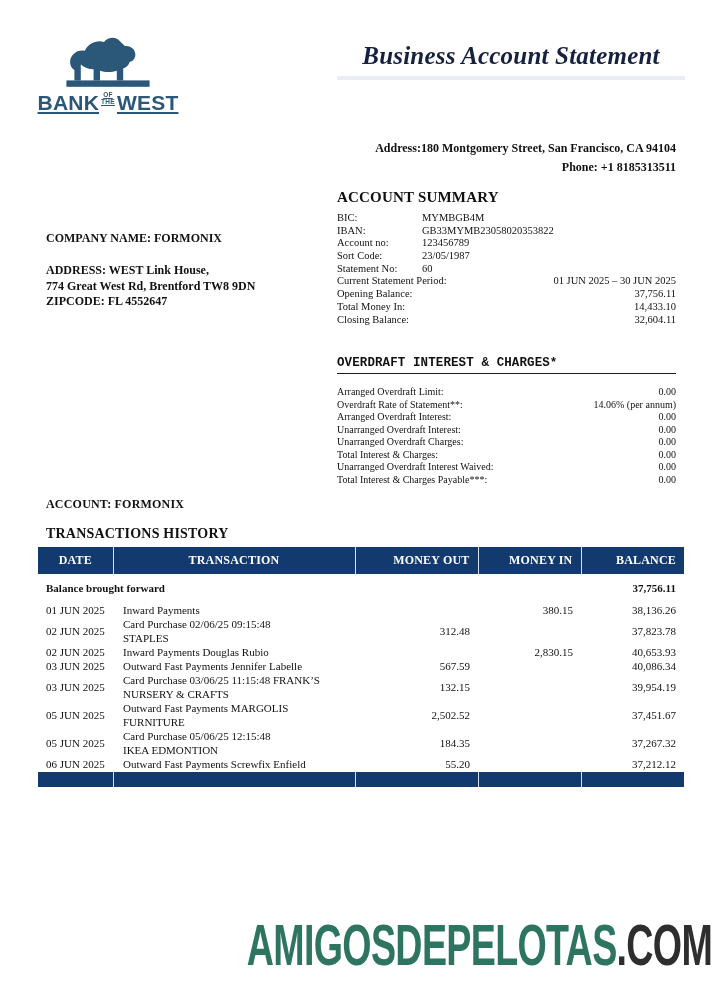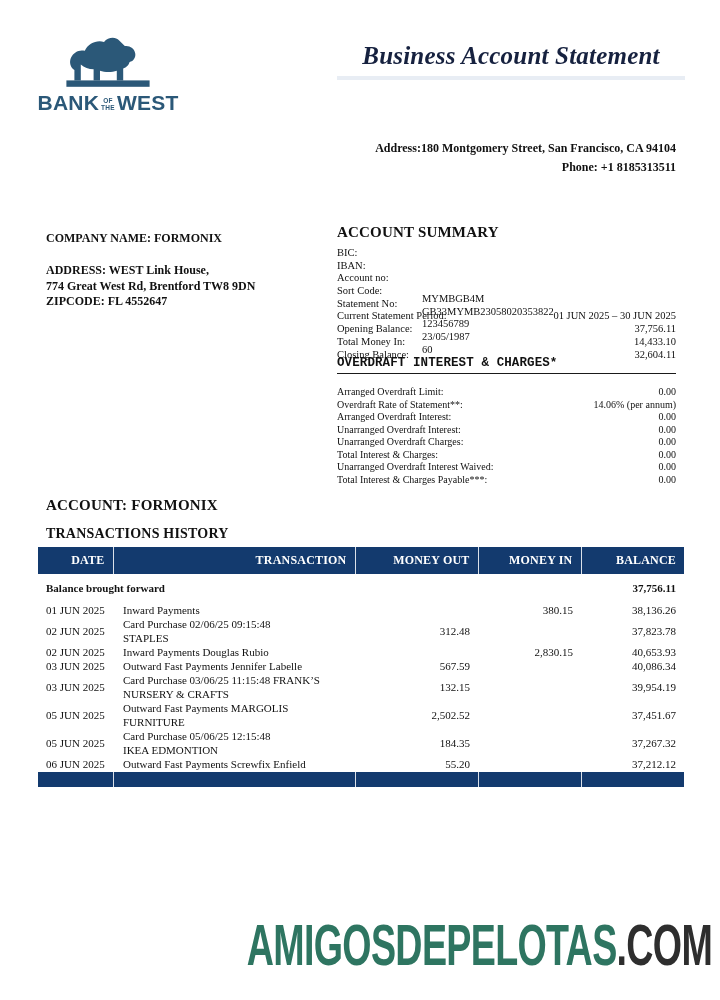--- a/index.html
+++ b/index.html
@@ -11,54 +11,54 @@
     --ink:#111111;
   }
   *{margin:0;padding:0;box-sizing:border-box;}
   html,body{background:#ffffff;}
   body{font-family:"Liberation Serif", serif;color:var(--ink);}
   .page{position:relative;width:720px;height:1000px;background:#fff;overflow:hidden;}
 
   
   .logo{position:absolute;left:38px;top:34px;width:140px;text-align:center;color:var(--logo-blue);}
   .logo svg{display:block;margin:0 auto;}
-  .logo-text{display:flex;align-items:flex-end;justify-content:center;font-family:"Liberation Sans",sans-serif;font-weight:bold;color:var(--logo-blue);line-height:1;margin-top:2px;}
+  .logo-text{display:flex;justify-content:center;font-family:"Liberation Sans",sans-serif;font-weight:bold;color:var(--logo-blue);line-height:1;margin-top:2px;text-decoration:underline;}
   .logo-big{font-size:21px;letter-spacing:0.2px;}
   .logo-ofthe{display:flex;flex-direction:column;align-items:center;font-size:6.5px;line-height:1.05;margin:0 2px 1px 2px;letter-spacing:0.3px;}
 
   
   .title-wrap{position:absolute;left:337px;top:42px;width:348px;text-align:center;}
   .title{font-size:25px;font-weight:bold;color:var(--title-navy);letter-spacing:0.2px;font-style:italic;}
   .title-underline{height:4px;background:#e8edf4;margin-top:6px;width:100%;}
   .addr-block{position:absolute;left:337px;top:139px;width:339px;text-align:right;font-weight:bold;font-size:12px;line-height:1.55;}
 
   
   .company{position:absolute;left:46px;top:231px;width:280px;font-weight:bold;font-size:12px;line-height:1.32;}
   .company .gap{height:16px;}
 
   
   .summary{position:absolute;left:337px;top:189px;width:339px;}
-  .summary h2{font-size:15px;font-weight:bold;letter-spacing:0.2px;margin-bottom:6px;margin-top:35px;}
+  .summary h2{font-size:15px;font-weight:bold;letter-spacing:0.2px;margin-bottom:6px;}
   .sumrow{position:relative;font-size:10.5px;line-height:12.7px;height:12.7px;white-space:nowrap;}
   .sumrow .lbl{display:inline-block;}
-  .sumrow.align-tab .val{position:absolute;left:85px;top:0;margin-top:46px;}
+  .sumrow.align-tab .val{position:absolute;left:85px;top:0;}
   .sumrow.align-right .val{position:absolute;right:0;top:0;text-align:right;}
 
   
   .overdraft{position:absolute;left:337px;top:356px;width:339px;}
   .overdraft h2{font-size:12.5px;font-weight:bold;padding-bottom:3px;border-bottom:1.5px solid #1a1a1a;margin-bottom:12px;letter-spacing:0.1px;font-family:Liberation Mono, monospace;}
   .odrow{position:relative;font-size:10px;line-height:12.5px;height:12.5px;white-space:nowrap;}
   .odrow .val{position:absolute;right:0;top:0;}
 
   
-  .acct-heading{position:absolute;left:46px;top:497px;font-size:15px;font-weight:bold;letter-spacing:0.2px;}
+  .acct-heading{position:absolute;left:46px;top:497px;font-size:12px;font-weight:bold;letter-spacing:0.2px;}
   .hist-heading{position:absolute;left:46px;top:526px;font-size:14px;font-weight:bold;letter-spacing:0.2px;}
   .txn-wrap{position:absolute;left:38px;top:547px;width:646px;}
   table.txn{border-collapse:collapse;table-layout:fixed;width:646px;}
-  .txn thead th{background:var(--navy);color:#ffffff;font-size:12px;font-weight:bold;padding:6px 8px;text-align:right;border-left:1px solid rgba(255,255,255,0.85);letter-spacing:0.2px;}
+  .txn thead th{background:var(--navy);color:#ffffff;font-size:12px;font-weight:bold;padding:6px 8px;text-align:center;border-left:1px solid rgba(255,255,255,0.85);letter-spacing:0.2px;}
   .txn thead th:first-child{border-left:none;}
   .txn thead th.num{text-align:right;}
   .txn tbody td{font-size:11px;padding:0 8px;vertical-align:middle;line-height:1.27;}
   .txn tbody td.col-txn{padding-left:10px;}
   .txn tbody td.num{text-align:right;}
   .txn tbody tr.bf td{font-weight:bold;padding-top:8px;padding-bottom:8px;}
   .txn tfoot td{background:var(--navy);height:15px;padding:0;border-left:1px solid rgba(255,255,255,0.85);}
   .txn tfoot td:first-child{border-left:none;}
 
   

